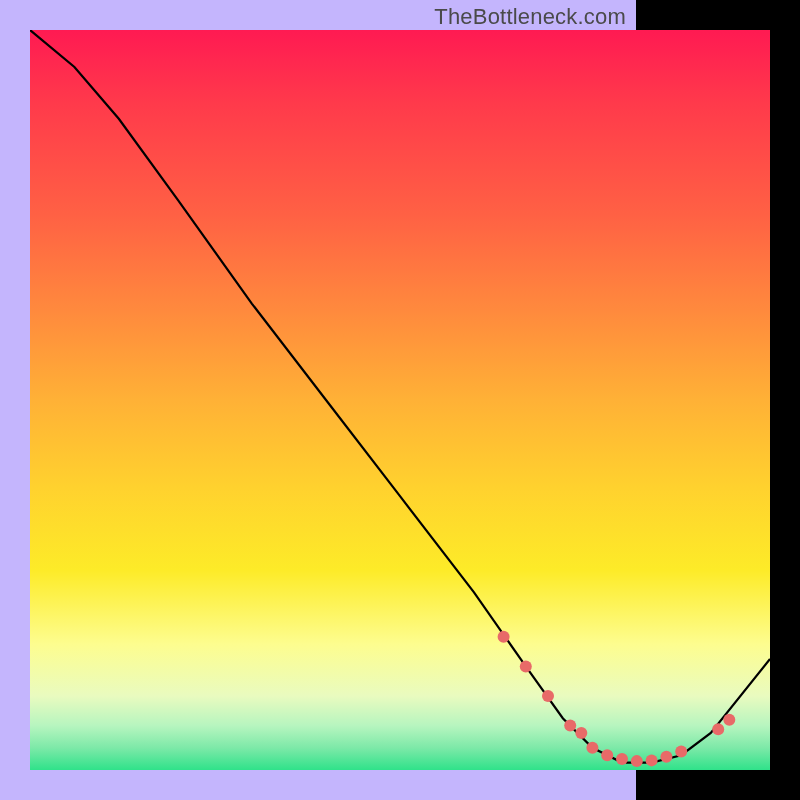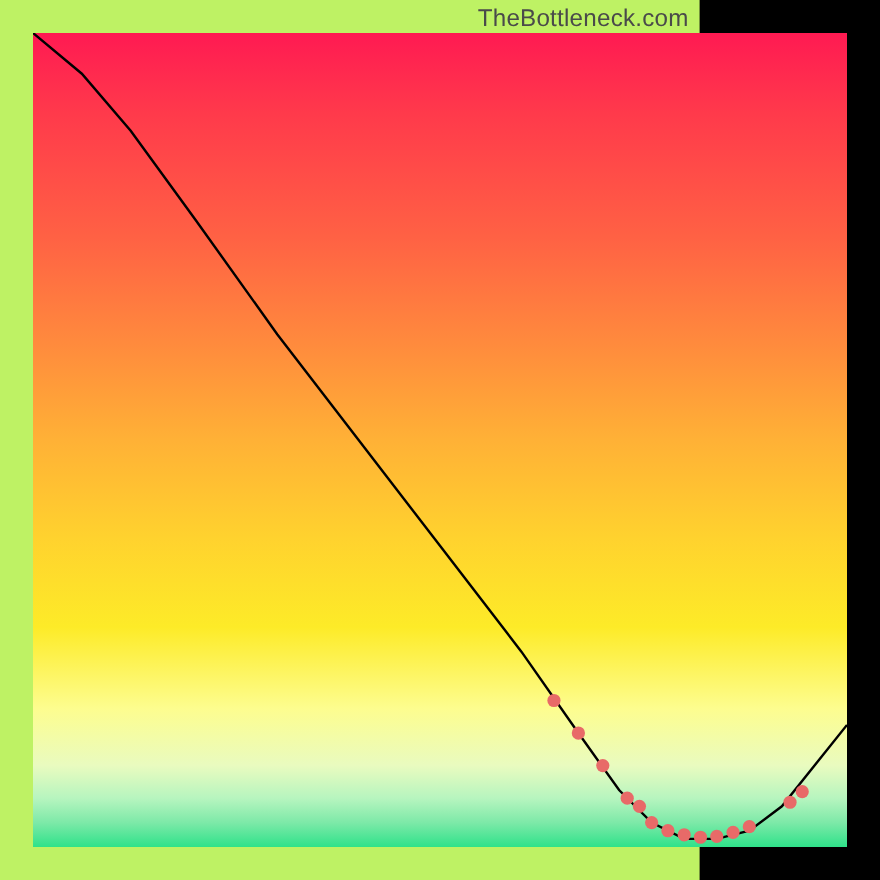--- a/index.html
+++ b/index.html
@@ -8,21 +8,21 @@
     width: 800px;
     height: 800px;
     background: #000;
     overflow: hidden;
     font-family: Arial, Helvetica, sans-serif;
   }
   .frame {
     position: relative;
     width: 636px;
     height: 800px;
-    background: #bef264;
+    background: #c4b5fd;
   }
   .watermark {
     position: absolute;
     top: 4px;
     right: 10px;
     color: #4a4a4a;
     font-size: 22px;
     font-weight: 500;
     letter-spacing: 0.2px;
     z-index: 10;

